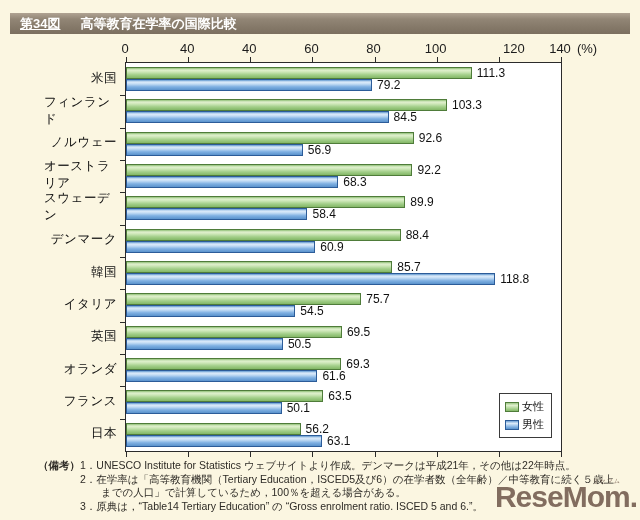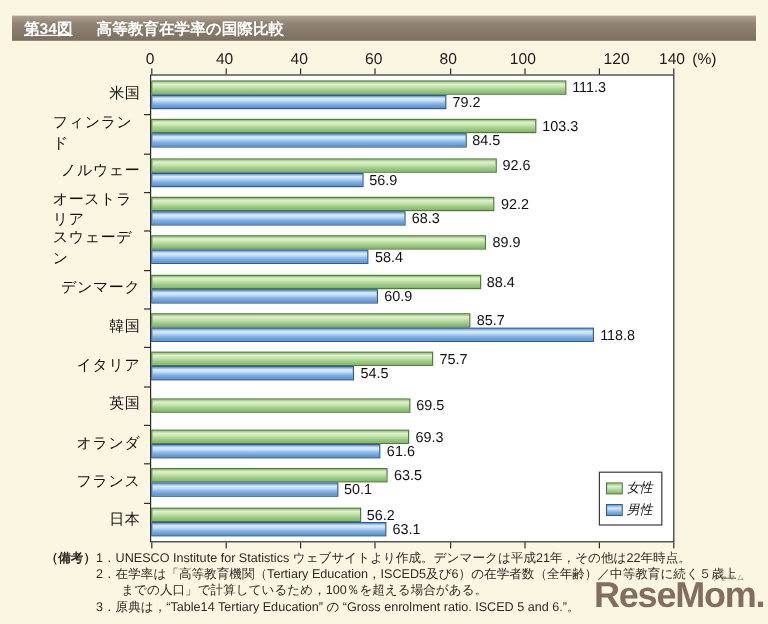--- a/index.html
+++ b/index.html
@@ -38,21 +38,21 @@
   .bar.s1{border:1px solid #2c5c99;
     background:linear-gradient(180deg,#5f97cf 0%,#dcebfa 20%,#c6def5 38%,#7fb0e2 68%,#5a92cc 100%);}
   .val{font-size:12px;color:#111;margin-left:5px;white-space:nowrap;}
   
   .cats{position:absolute;left:0;top:62px;width:117px;}
   .cat{height:32.333px;display:flex;align-items:center;justify-content:flex-end;
     font-size:12.5px;color:#111;letter-spacing:0.5px;padding-left:44px;}
   
   .legend{position:absolute;right:9px;bottom:13px;background:#fff;
     border:1px solid #3a3a3a;outline:1px solid #fff;outline-offset:-3px;
-    padding:5px 7px 5px 5px;display:flex;flex-direction:column;gap:3px;font-style:italic;}
+    padding:5px 7px 5px 5px;display:flex;flex-direction:column;gap:3px;}
   .legend-row{display:flex;align-items:center;gap:3px;font-size:11px;color:#111;}
   .swatch{width:14px;height:10px;box-sizing:border-box;}
   .swatch.s0{border:1px solid #4f7c3a;
     background:linear-gradient(180deg,#9cc784 0%,#e0f0ce 30%,#a3cf8a 75%,#83b766 100%);}
   .swatch.s1{border:1px solid #2c5c99;
     background:linear-gradient(180deg,#6d9fd4 0%,#dcebfa 30%,#7fb0e2 75%,#5a92cc 100%);}
   
   .notes{position:absolute;left:38px;top:459px;width:578px;
     font-size:10.5px;line-height:13.5px;color:#2e2b26;display:flex;}
   .notes .nlabel{white-space:nowrap;flex:0 0 auto;font-weight:bold;}
@@ -179,20 +179,24 @@
         </div>
         <div class="bar-line">
           <div class="bar s1" style="width: 38.9286%;"></div>
           <span class="val">54.5</span>
         </div>
       </div>
       <div class="row">
         <div class="bar-line">
           <div class="bar s0" style="width: 49.6429%;"></div>
           <span class="val">69.5</span>
+        </div>
+        <div class="bar-line">
+          <div class="bar s1" style="width: 36.0714%;"></div>
+          <span class="val">50.5</span>
         </div>
       </div>
       <div class="row">
         <div class="bar-line">
           <div class="bar s0" style="width: 49.5%;"></div>
           <span class="val">69.3</span>
         </div>
         <div class="bar-line">
           <div class="bar s1" style="width: 44%;"></div>
           <span class="val">61.6</span>

